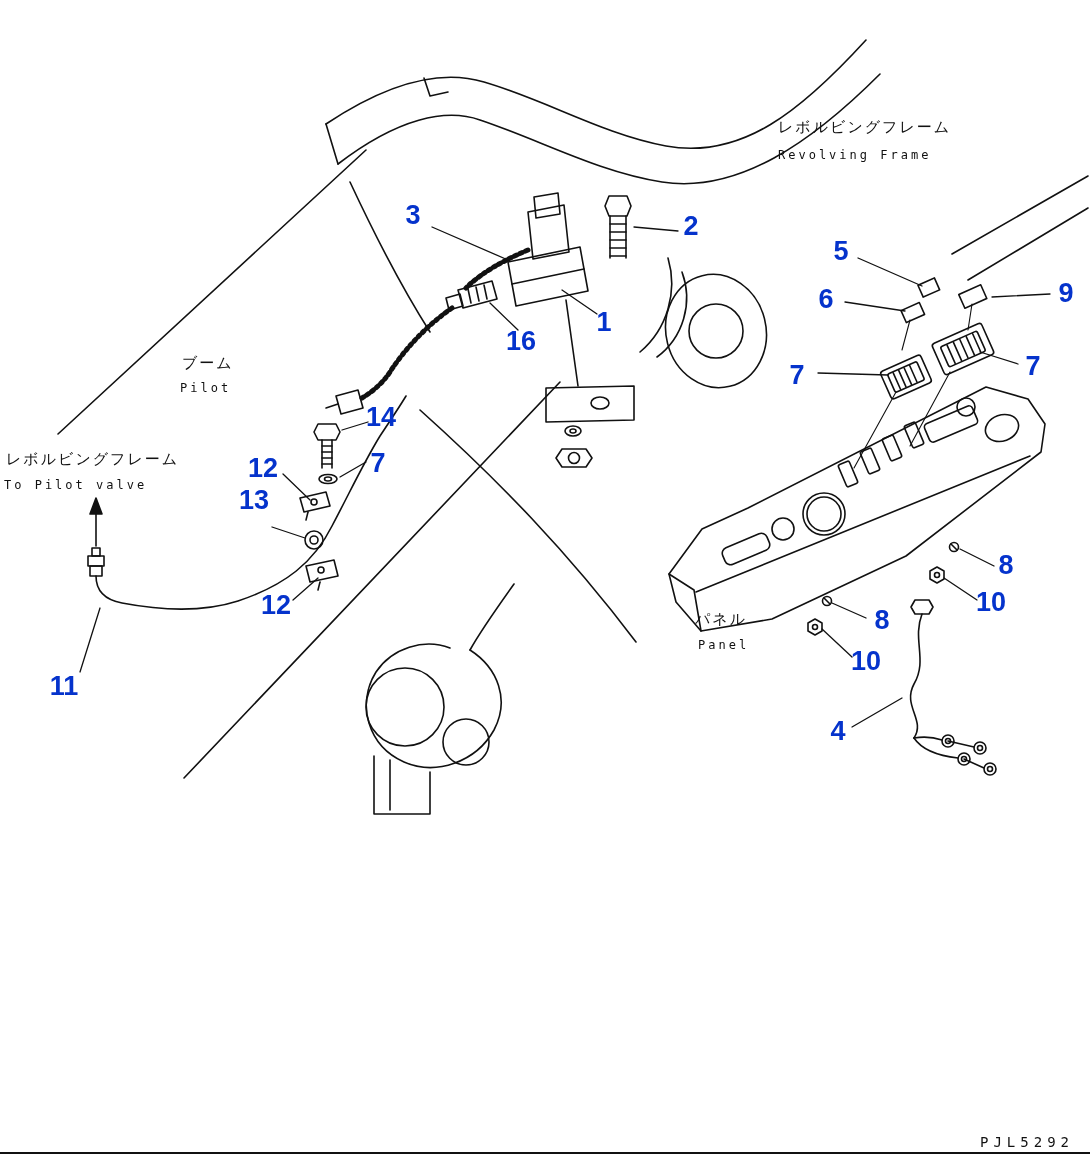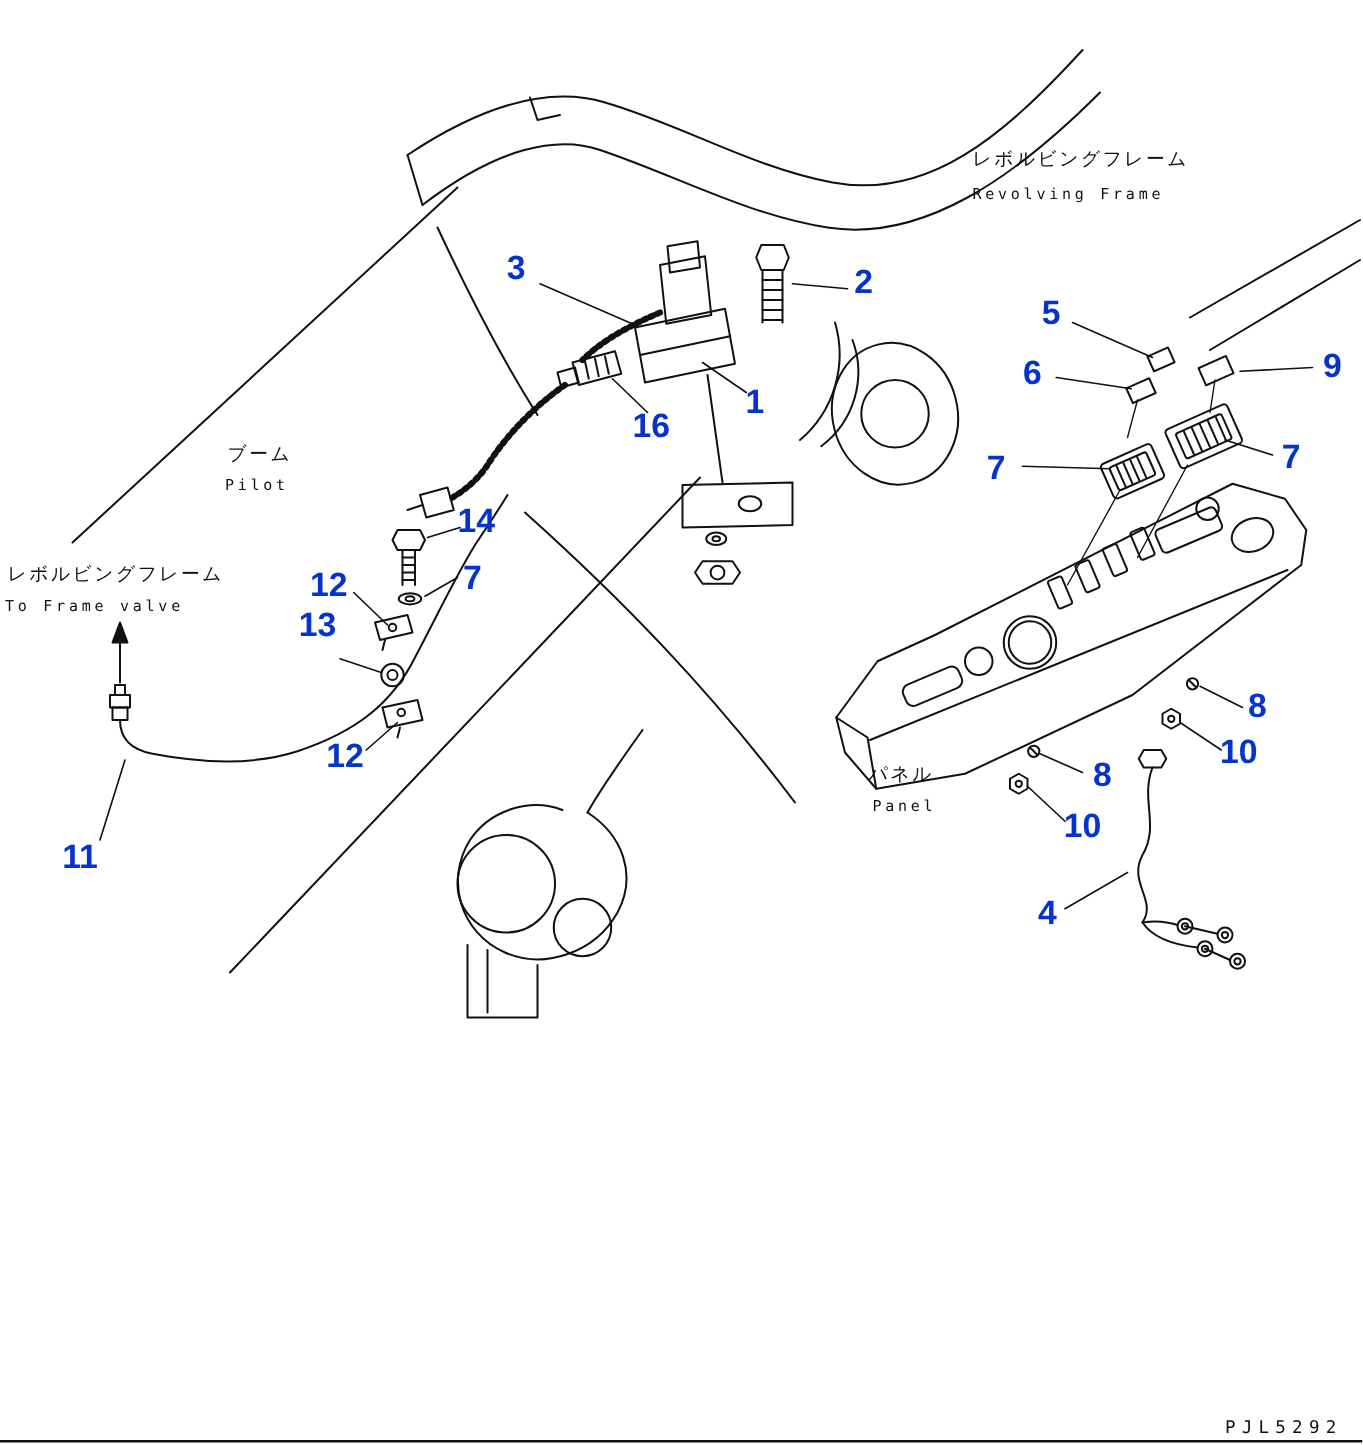--- a/index.html
+++ b/index.html
@@ -212,21 +212,21 @@
     </g>
   </svg>
 
   <div class="label jp" style="left:778px;top:118px">レボルビングフレーム</div>
   <div class="label" style="left:778px;top:148px">Revolving Frame</div>
 
   <div class="label jp" style="left:182px;top:354px">ブーム</div>
   <div class="label" style="left:180px;top:381px">Pilot</div>
 
   <div class="label jp" style="left:6px;top:450px">レボルビングフレーム</div>
-  <div class="label" style="left:4px;top:478px">To Frame valve</div>
+  <div class="label" style="left:4px;top:478px">To Pilot valve</div>
 
   <div class="label jp" style="left:695px;top:610px">パネル</div>
   <div class="label" style="left:698px;top:638px">Panel</div>
 
   <div class="drawing-no">PJL5292</div>
 
   <div class="callout" style="left:413px;top:215px">3</div>
   <div class="callout" style="left:691px;top:226px">2</div>
   <div class="callout" style="left:604px;top:322px">1</div>
   <div class="callout" style="left:521px;top:341px">16</div>

